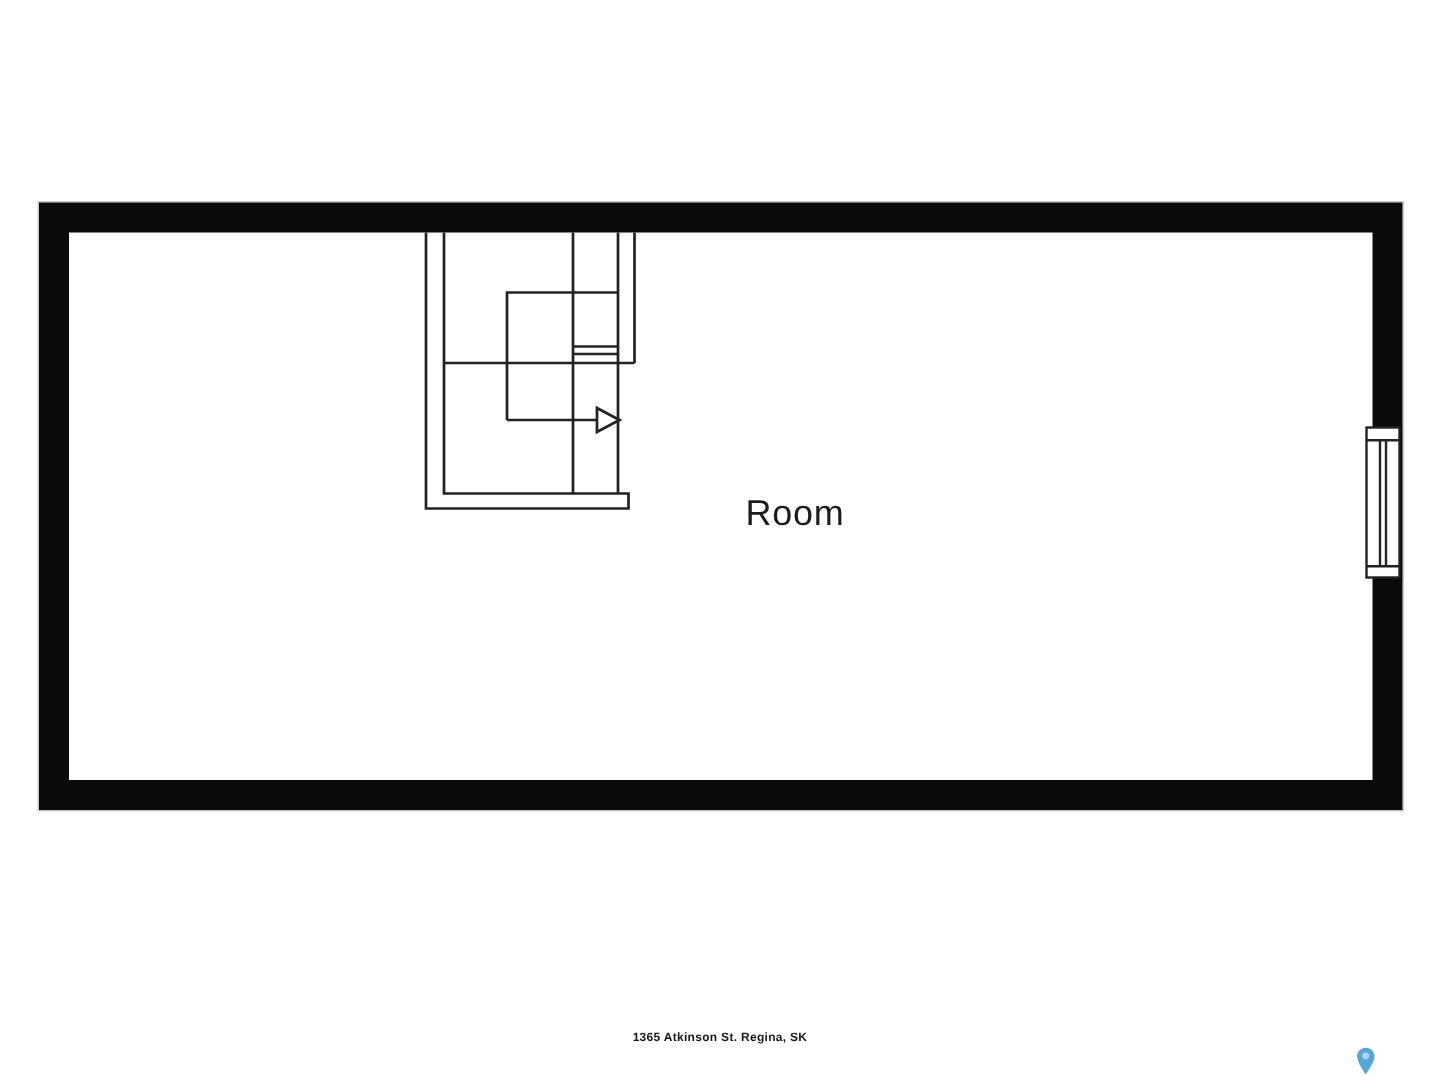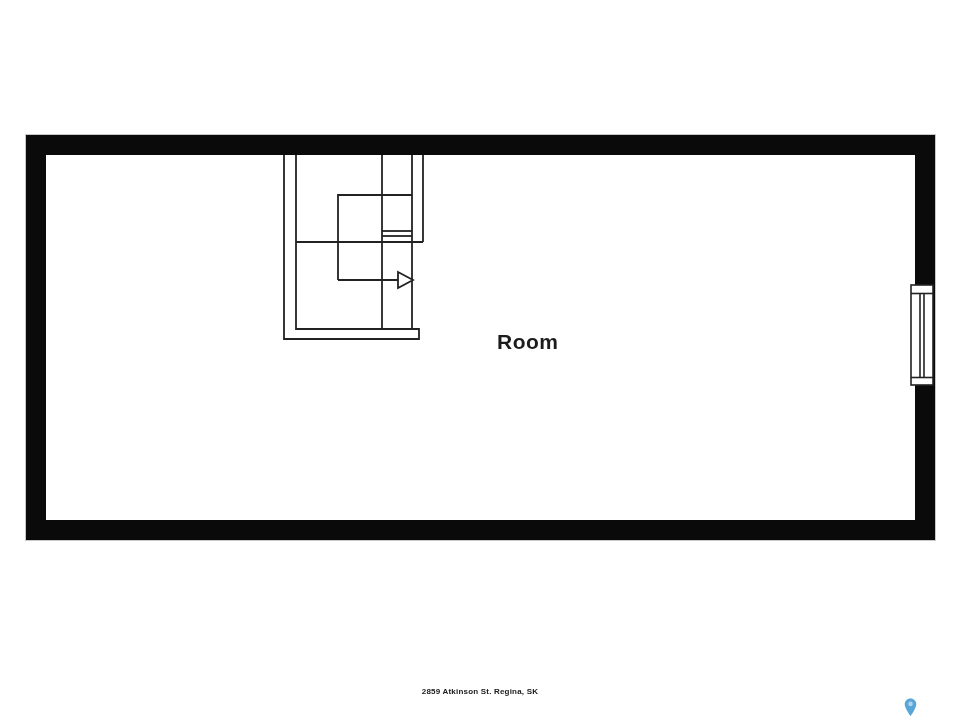--- a/index.html
+++ b/index.html
@@ -20,23 +20,23 @@
     left: 0;
     top: 0;
     width: 960px;
     height: 720px;
     display: block;
   }
   .room-label {
     position: absolute;
     left: 497px;
     top: 330px;
-    font-size: 21px;
+    font-size: 24px;
     line-height: 1.1;
-    font-weight: 700;
+    font-weight: 400;
     color: #1c1c1c;
     letter-spacing: 0.5px;
     white-space: nowrap;
   }
   .address-caption {
     position: absolute;
     left: 0;
     top: 687px;
     width: 960px;
     text-align: center;
@@ -91,20 +91,20 @@
       <rect x="911" y="285" width="22" height="100" fill="#ffffff"></rect>
       <line x1="911" y1="293.5" x2="933" y2="293.5"></line>
       <line x1="911" y1="377.5" x2="933" y2="377.5"></line>
       <line x1="920" y1="293.5" x2="920" y2="377.5"></line>
       <line x1="924" y1="293.5" x2="924" y2="377.5"></line>
     </g>
   </svg>
 
   <div class="room-label">Room</div>
 
-  <div class="address-caption">2859 Atkinson St. Regina, SK</div>
+  <div class="address-caption">1365 Atkinson St. Regina, SK</div>
 
   <svg class="pin-icon" viewBox="0 0 13 19">
     <path d="M6.5 0.5 C3.2 0.5 0.7 3 0.7 6.1 C0.7 10.4 6.5 18.2 6.5 18.2 C6.5 18.2 12.3 10.4 12.3 6.1 C12.3 3 9.8 0.5 6.5 0.5 Z" fill="#58a6d8"></path>
     <circle cx="6.5" cy="5.9" r="2.3" fill="#aed4ee"></circle>
   </svg>
 
 </div>
 
 </body></html>

